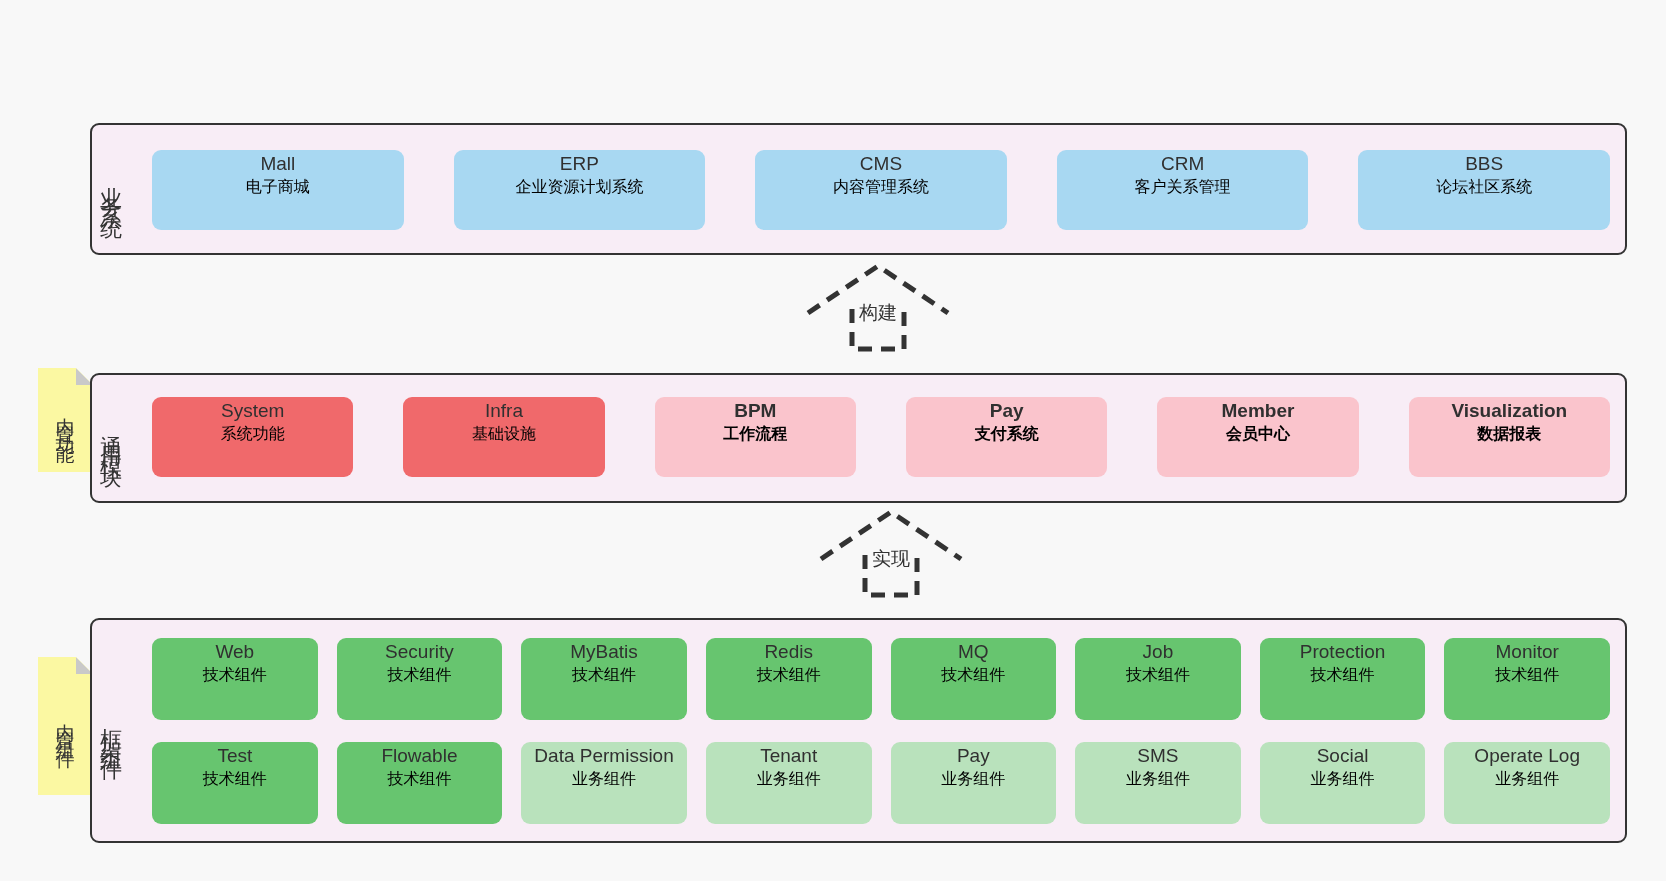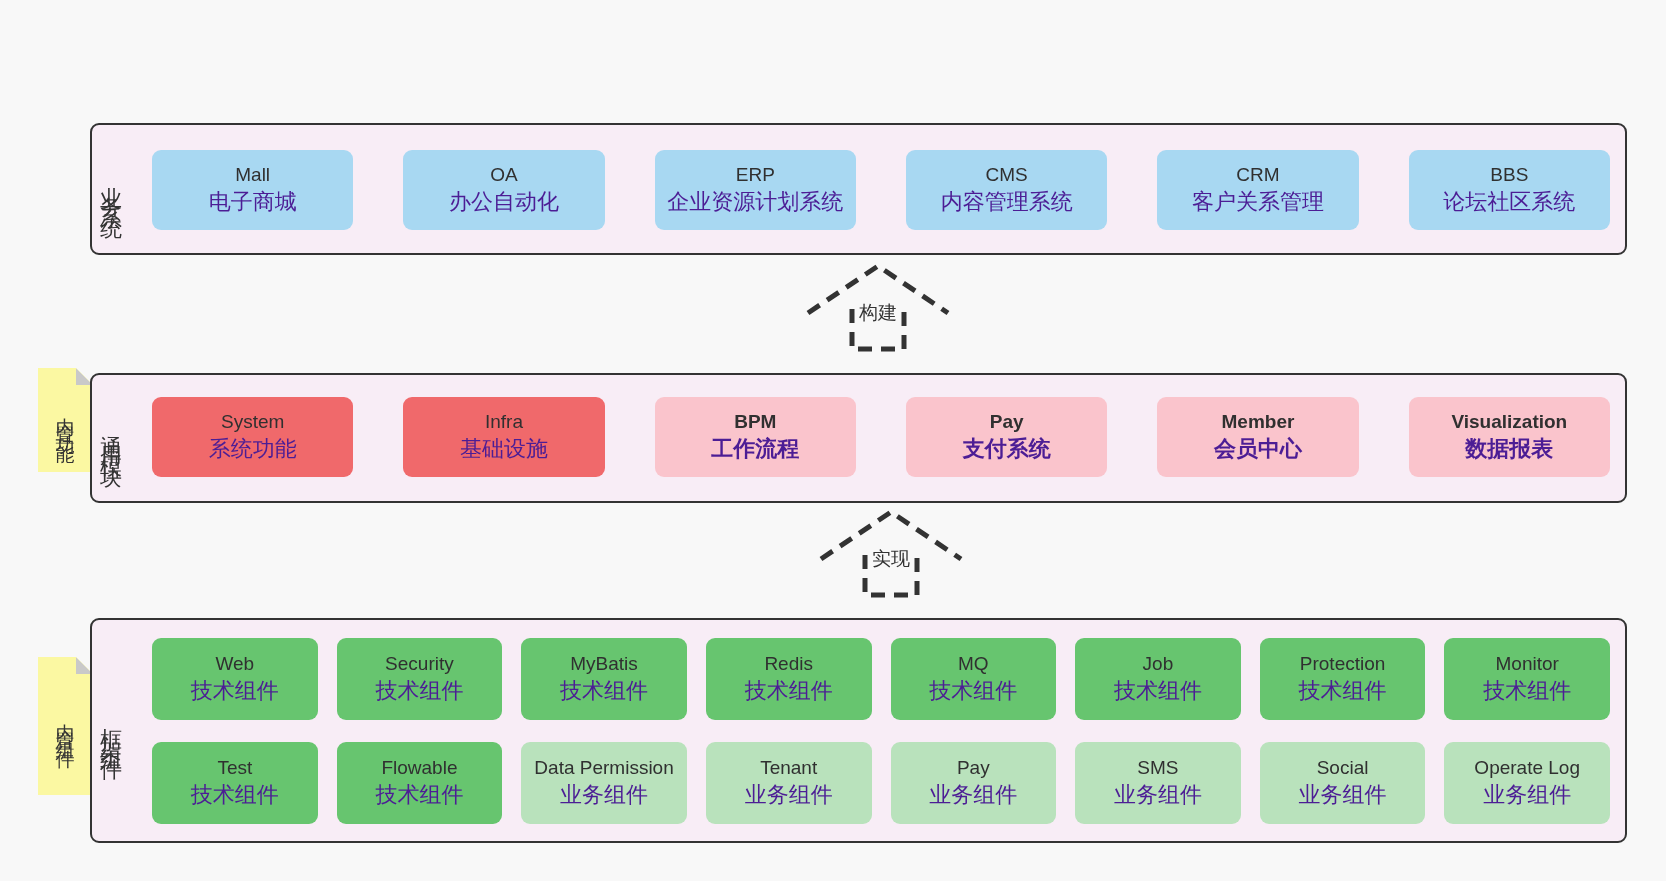--- a/index.html
+++ b/index.html
@@ -39,28 +39,28 @@
   .boxes8 { gap: 19px; }
   .r1 { top: 25px; }
   .r2m { top: 22px; }
   .b1 { top: 18px; }
   .b2 { top: 122px; }
 
   .box {
     flex: 1 1 0;
     border-radius: 9px;
     display: flex; flex-direction: column;
-    align-items: center; justify-content: center;
+    align-items: center; 
     text-align: center;
     padding: 2px 4px; box-sizing: border-box;
   }
   .h80 { height: 80px; }
   .h82 { height: 82px; }
   .box .en { font-size: 19px; line-height: 1.28; color: #303030; }
-  .box .cn { font-size: 22px; line-height: 1.35; color: #4c1d95; }
+  .box .cn { font-size: 16px; line-height: 1.35; color: #000000; }
 
   .c-blue   { background: var(--c-blue, #a8d8f2); }
   .c-red    { background: var(--c-red, #f0696b); }
   .c-pink   { background: var(--c-pink, #fac4cc); font-weight: bold; }
   .c-green  { background: var(--c-green, #67c56f); }
   .c-lgreen { background: var(--c-green_light, #b9e2bc); }
 
   .note {
     position: absolute; left: 38px; width: 55px;
     background: var(--c-note_yellow, #fbf8a2);
@@ -112,24 +112,20 @@
   </div>
 
   <div class="panel panel-top">
     <div class="vlabel">业务系统</div>
     <div class="boxes boxes6 r1">
       <div class="box c-blue h80">
         <div class="en">Mall</div>
         <div class="cn">电子商城</div>
       </div>
       <div class="box c-blue h80">
-        <div class="en">OA</div>
-        <div class="cn">办公自动化</div>
-      </div>
-      <div class="box c-blue h80">
         <div class="en">ERP</div>
         <div class="cn">企业资源计划系统</div>
       </div>
       <div class="box c-blue h80">
         <div class="en">CMS</div>
         <div class="cn">内容管理系统</div>
       </div>
       <div class="box c-blue h80">
         <div class="en">CRM</div>
         <div class="cn">客户关系管理</div>

